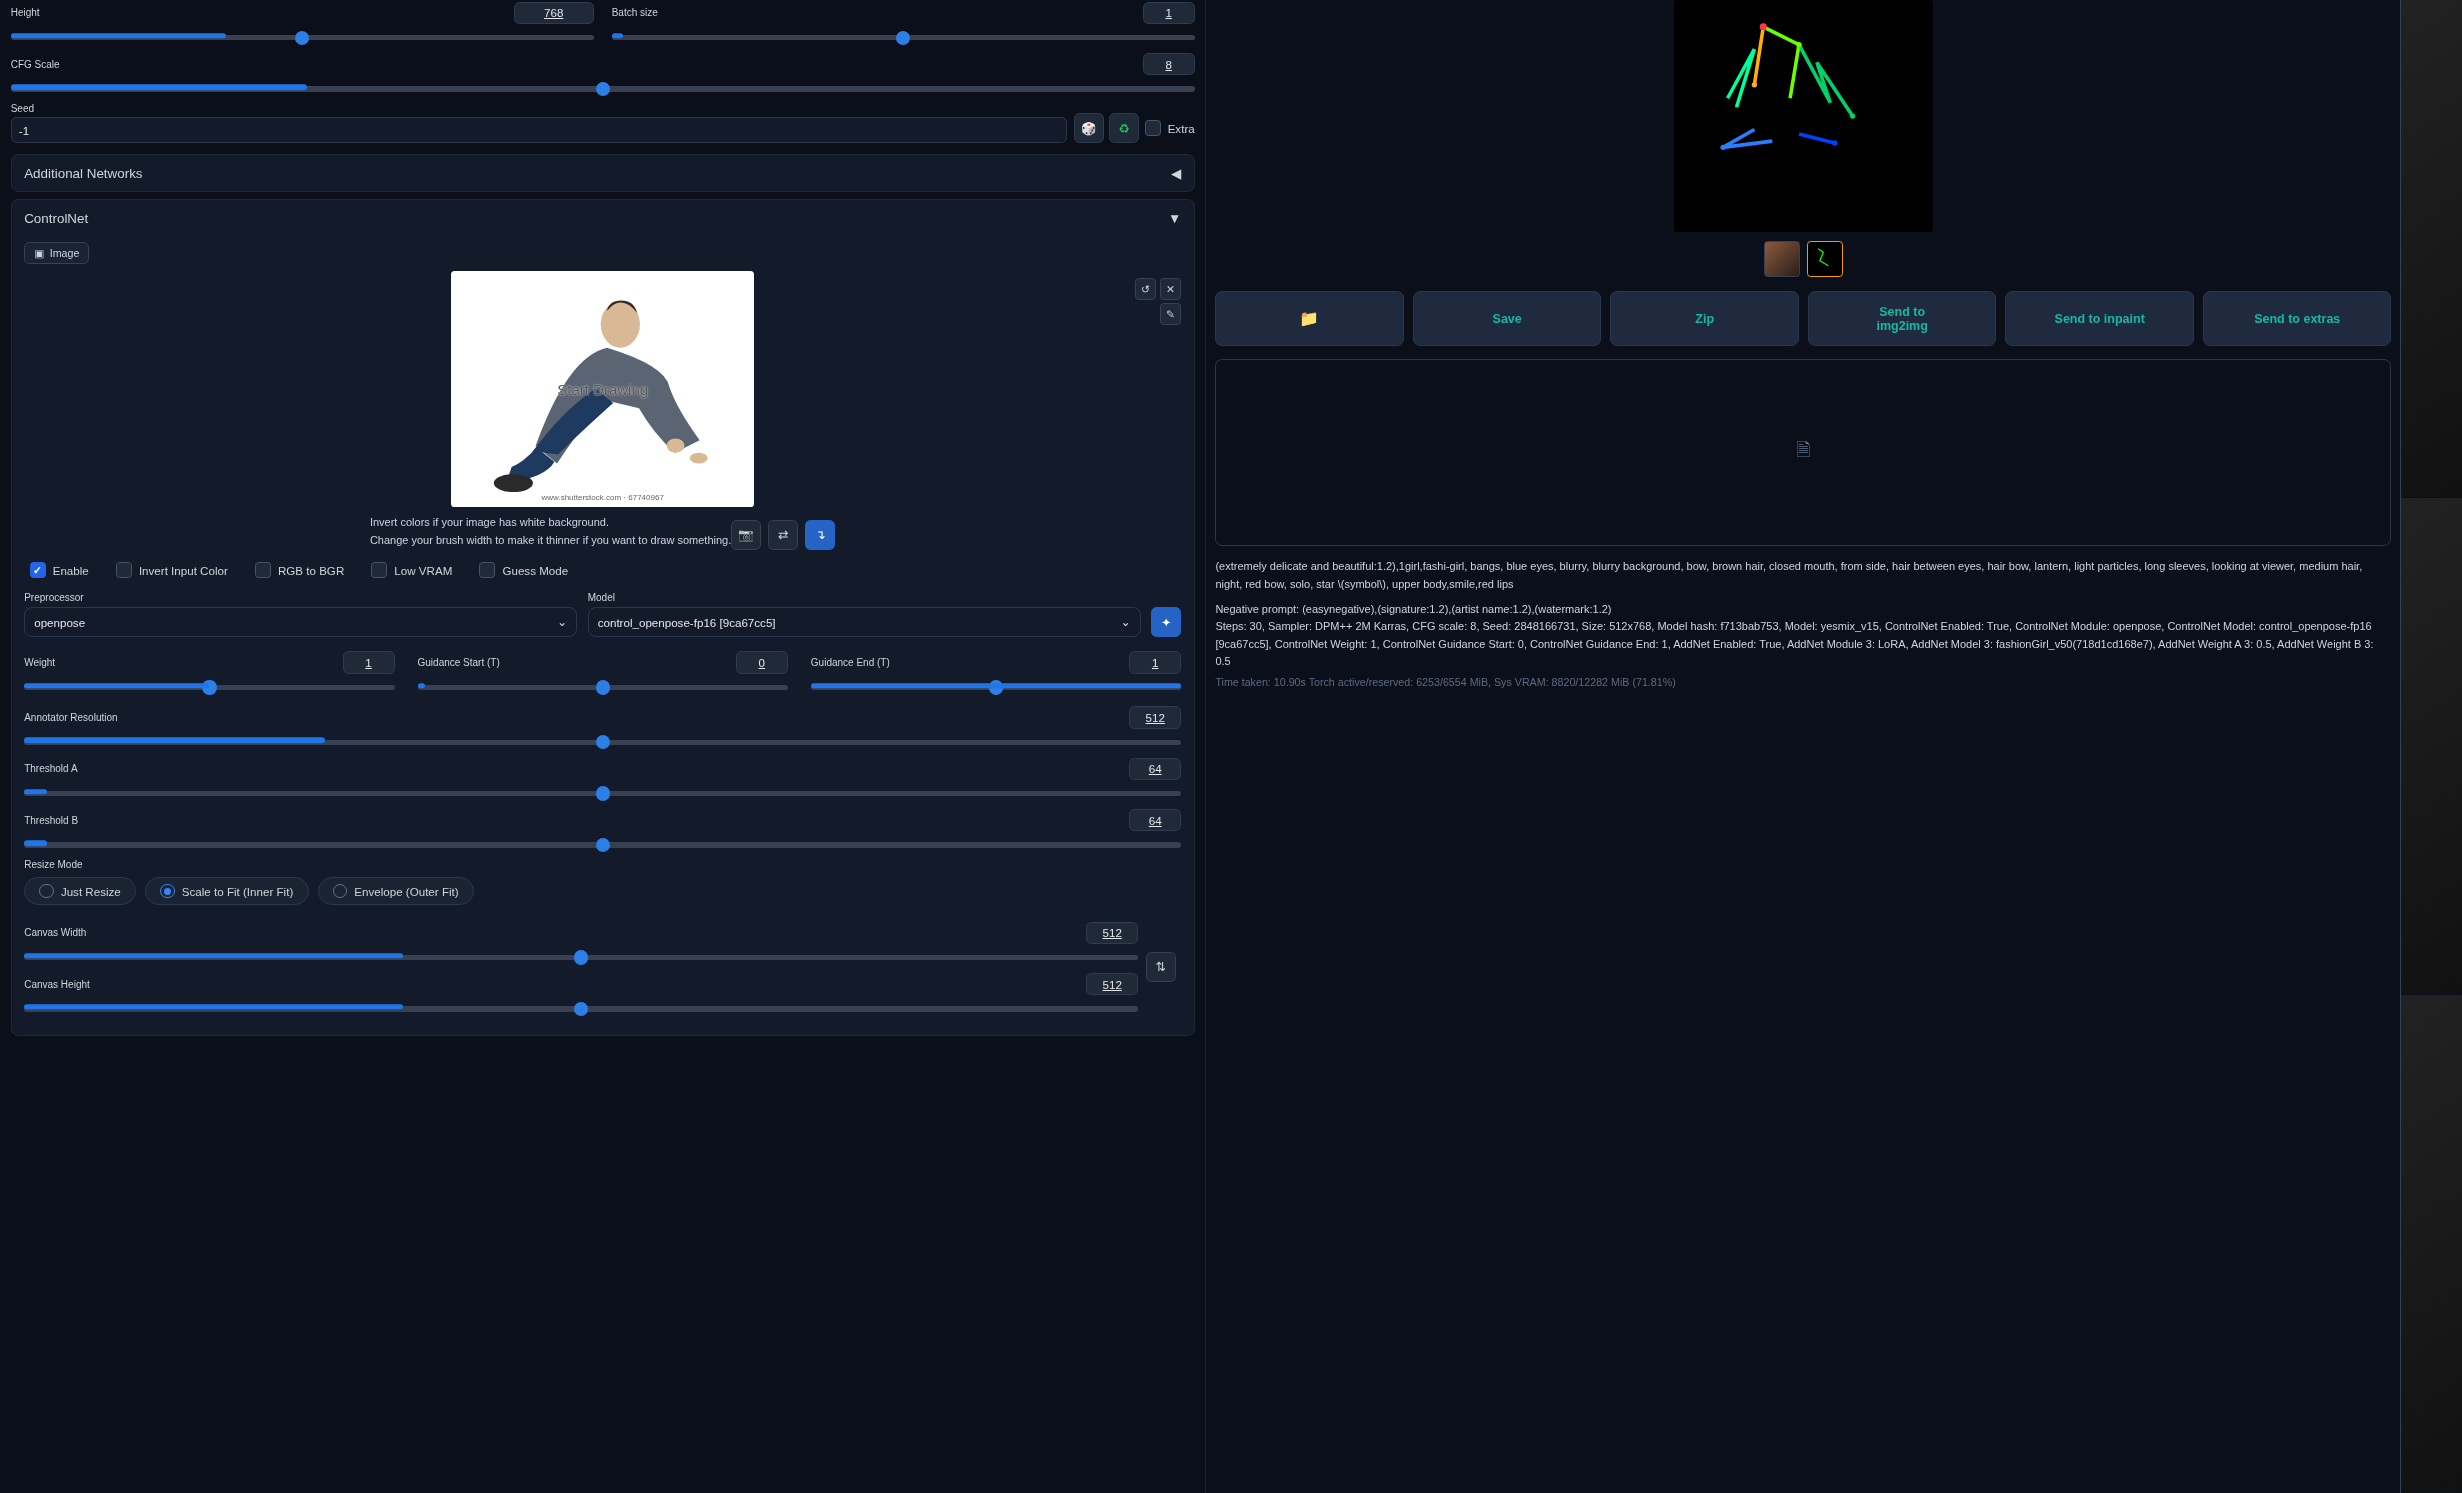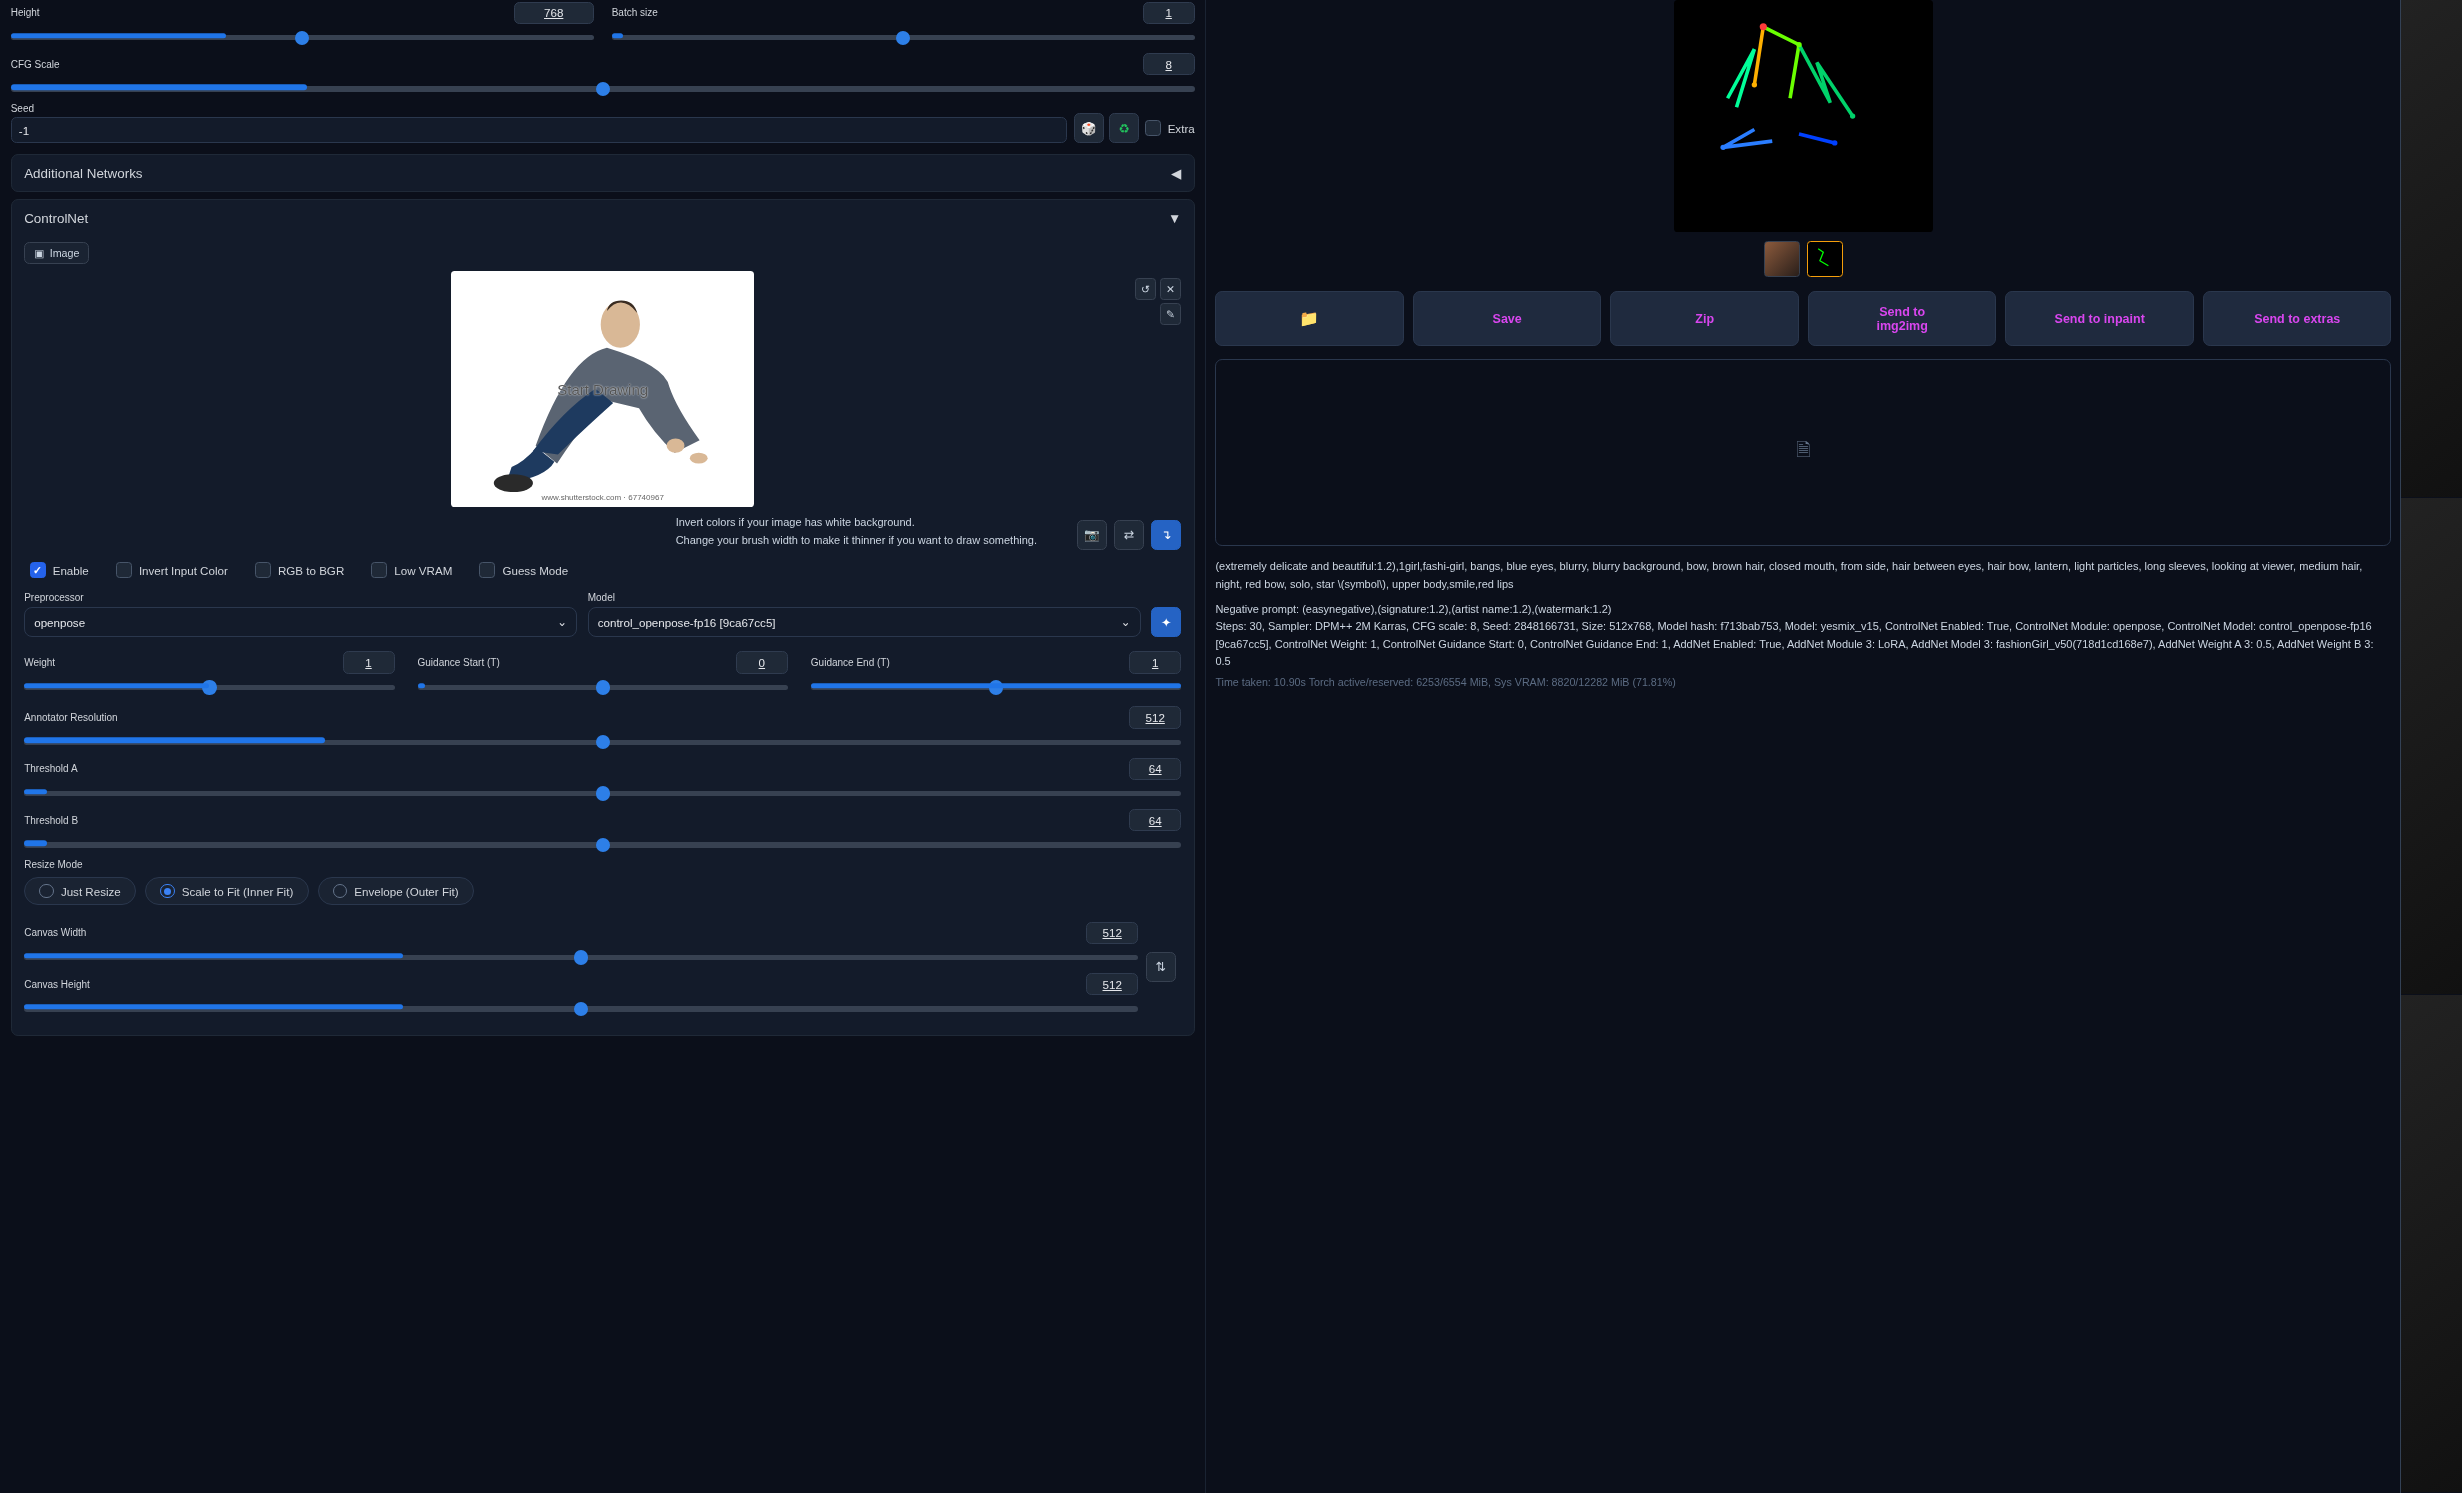--- a/index.html
+++ b/index.html
@@ -34,21 +34,21 @@
 .section-body { padding:5.4px 12.5px 12.5px 12.5px; }
 
 .img-tab { display:inline-flex; align-items:center; gap:5.4px; border:0.9px solid #374151; border-radius:5.4px; padding:3.6px 9px; font-size:10.7px; color:#cbd5e1; background:#1a2332; cursor:pointer; }
 
 .ctrl-img-wrap { display:flex; justify-content:center; position:relative; margin:7.1px 0; }
 .ctrl-img { width:303px; height:236px; background:#fff; border-radius:3.6px; position:relative; overflow:hidden; display:flex; align-items:center; justify-content:center; }
 .ctrl-tools-r { position:absolute; right:0; top:7.1px; display:flex; flex-direction:column; gap:3.6px; }
 .ctrl-tools-r .row { display:flex; gap:3.6px; }
 .tool-btn { width:21.4px; height:21.4px; background:#1f2937; border:0.9px solid #374151; border-radius:3.6px; display:flex; align-items:center; justify-content:center; color:#cbd5e1; font-size:10.7px; cursor:pointer; }
 
-.hint-row { display:flex; justify-content:flex-end; align-items:flex-end; margin:5.4px 0 12.5px 0;gap:40px; }
+.hint-row { display:flex; justify-content:center; align-items:flex-end; margin:5.4px 0 12.5px 0; }
 .hint-text { font-size:11px; line-height:1.6; color:#cbd5e1; }
 .hint-btns { display:flex; gap:7.1px; }
 .sq-btn { width:30px; height:30px; background:#1f2937; border:0.9px solid #374151; border-radius:5.4px; display:flex; align-items:center; justify-content:center; font-size:12.5px; color:#cbd5e1; cursor:pointer; }
 .sq-btn.accent { background:#2563c4; border-color:#2563c4; color:#fff; }
 
 .check-row { display:flex; gap:27px; flex-wrap:wrap; margin:9px 0 14.3px 0; padding:0 5.4px; }
 .check { display:flex; align-items:center; gap:7.1px; font-size:11.6px; cursor:pointer; }
 .chk { width:16px; height:16px; border:0.9px solid #475569; border-radius:3.6px; background:#1f2937; display:flex; align-items:center; justify-content:center; }
 .chk.on { background:#2563eb; border-color:#2563eb; }
 .chk.on::after { content:"✓"; color:#fff; font-size:10.7px; font-weight:bold; }
@@ -64,21 +64,21 @@
 .radio-pill { background:#1a2332; border:0.9px solid #2a374d; border-radius:891px; padding:6.2px 14.3px; display:flex; align-items:center; gap:7.1px; cursor:pointer; font-size:11.6px; }
 .rad { width:14.3px; height:14.3px; border:0.9px solid #64748b; border-radius:50%; display:flex; align-items:center; justify-content:center; }
 .rad.on { border-color:#3b82f6; }
 .rad.on::after { content:""; width:7.1px; height:7.1px; background:#3b82f6; border-radius:50%; }
 
 .out-img { width:259px; height:232px; margin:0 auto; background:#000; border-radius:3.6px; position:relative; }
 .thumbs { display:flex; gap:7.1px; justify-content:center; margin:9px 0 14.3px 0; }
 .thumb { width:36px; height:36px; border:0.9px solid #374151; border-radius:3.6px; background:#000; cursor:pointer; position:relative; }
 .thumb.sel { border:1.8px solid #f59e0b; }
 .action-row { display:flex; gap:9px; margin-bottom:12.5px; }
-.act-btn { flex:1; background:#1f2a3e; border:0.9px solid #2a374d; border-radius:7.1px; padding:12.5px 5.4px; text-align:center; font-size:12.5px; font-weight:600; color:#d946ef; cursor:pointer; display:flex; align-items:center; justify-content:center; }
+.act-btn { flex:1; background:#1f2a3e; border:0.9px solid #2a374d; border-radius:7.1px; padding:12.5px 5.4px; text-align:center; font-size:12.5px; font-weight:600; color:#14b8a6; cursor:pointer; display:flex; align-items:center; justify-content:center; }
 .act-btn.folder { color:#f59e0b; font-size:16px; }
 .drop-zone { border:0.9px solid #2a374d; border-radius:7.1px; min-height:187px; display:flex; align-items:center; justify-content:center; color:#64748b; font-size:18px; margin-bottom:12.5px; }
 .info-text { font-size:11px; line-height:1.6; color:#cbd5e1; }
 .info-neg { margin-top:7.1px; }
 .info-dim { color:#5b6b82; font-size:10.7px; margin-top:5.4px; }
 
 .pose-svg { position:absolute; inset:0; }
 .watermark-center { position:absolute; top:50%; left:50%; transform:translate(-50%,-50%); color:#555; font-weight:500; font-size:15px; text-shadow:0 0 1.8px #fff; }
 .watermark-bottom { position:absolute; bottom:5.4px; left:0; right:0; text-align:center; font-size:8px; color:#666; }
 .man-fig { position:absolute; inset:0; }

